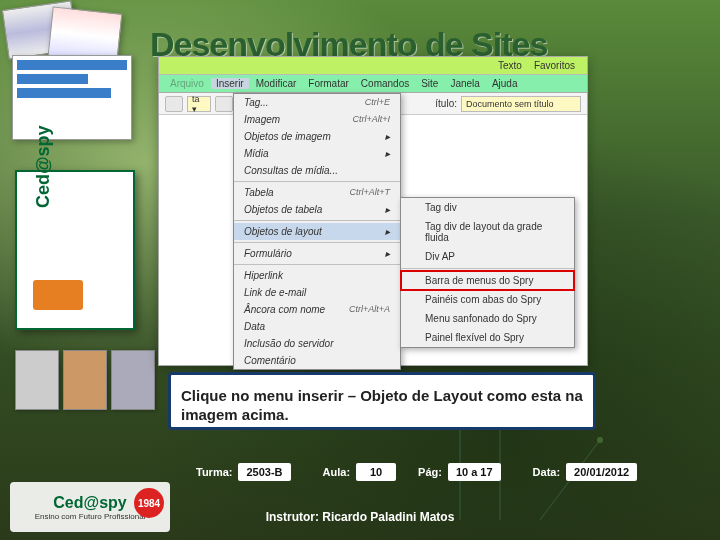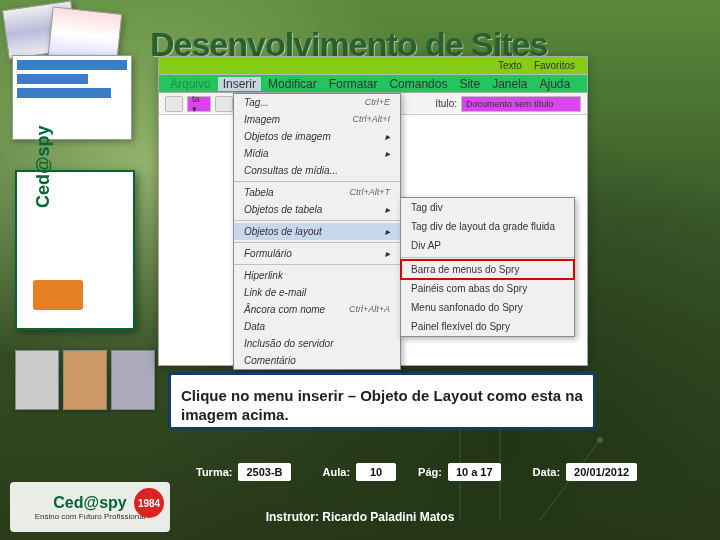--- a/index.html
+++ b/index.html
@@ -14,34 +14,34 @@
   .t3 { top: 55px; left: 12px; width: 120px; height: 85px; background: #fff; }
   .t3 .bar { height: 10px; margin: 4px; background: #3a7dc8; }
   .book-box { position: absolute; top: 170px; left: 15px; width: 120px; height: 160px; background: #fff; border: 2px solid #063; box-shadow: 3px 3px 8px rgba(0,0,0,0.4); }
   .book-cover { position: absolute; inset: 6px; background: linear-gradient(#fff, #fff); }
   .book-logo { position: absolute; top: 30px; left: 10px; font-size: 18px; font-weight: bold; color: #063; transform: rotate(-90deg); transform-origin: left top; }
   .book-sgb { position: absolute; bottom: 12px; left: 10px; width: 50px; height: 30px; background: #e67e22; border-radius: 3px; }
   .thumbs-bottom { position: absolute; top: 350px; left: 15px; width: 140px; height: 70px; display: flex; gap: 4px; }
   .thumbs-bottom .sm { width: 45px; height: 60px; background: #ccc; border: 1px solid #888; box-shadow: 1px 1px 4px rgba(0,0,0,0.3); }
 
   .app-window { position: absolute; top: 56px; left: 158px; width: 430px; height: 310px; background: #fff; border: 1px solid #aaa; font-size: 10px; color: #333; box-shadow: 0 3px 10px rgba(0,0,0,0.3); }
-  .tabbar { display: flex; gap: 0; background: #84cc16; border-bottom: 1px solid #bbb; font-size: 10px; height: 18px; align-items: center; padding: 0 6px; }
+  .tabbar { display: flex; gap: 0; background: #bef264; border-bottom: 1px solid #bbb; font-size: 10px; height: 18px; align-items: center; padding: 0 6px; }
   .tabbar span { padding: 0 6px; }
-  .menubar { display: flex; gap: 2px; padding: 2px 6px; background: #22c55e; border-bottom: 1px solid #aaa; height: 18px; align-items: center; font-size: 12px; }
+  .menubar { display: flex; gap: 2px; padding: 2px 6px; background: #86efac; border-bottom: 1px solid #aaa; height: 18px; align-items: center; font-size: 10px; }
   .menubar span { padding: 0 5px; }
   .menubar .active { background: #c8d4e0; }
   .toolbar-row { display: flex; gap: 4px; padding: 3px 6px; height: 22px; align-items: center; border-bottom: 1px solid #ccc; background: #f4f4f4; font-size: 10px; }
   .tool-btn { width: 18px; height: 16px; background: #e8e8e8; border: 1px solid #bbb; border-radius: 2px; }
-  .sel { height: 16px; border: 1px solid #bbb; background: #d946ef; padding: 0 4px; font-size: 9px; display: flex; align-items: center; }
+  .sel { height: 16px; border: 1px solid #bbb; background: #fef9c3; padding: 0 4px; font-size: 9px; display: flex; align-items: center; }
   .dropdown { position: absolute; top: 36px; left: 74px; width: 168px; background: #f0f0f0; border: 1px solid #8a8a8a; box-shadow: 2px 2px 6px rgba(0,0,0,0.3); font-size: 10px; font-style: italic; }
   .dropdown .mi { display: flex; justify-content: space-between; padding: 3px 10px; cursor: default; }
   .dropdown .sep { height: 0; border-top: 1px solid #c0c0c0; margin: 2px 0; }
   .dropdown .hl { background: #c8d8ec; }
   .submenu { position: absolute; top: 140px; left: 241px; width: 175px; background: #f0f0f0; border: 1px solid #8a8a8a; box-shadow: 2px 2px 6px rgba(0,0,0,0.3); font-size: 10px; }
-  .submenu .mi { padding: 4px 10px; }
+  .submenu .mi { padding: 4px 24px; }
   .submenu .sep { height: 0; border-top: 1px solid #c0c0c0; margin: 2px 0; }
   .submenu .ring { outline: 2px solid #d00; outline-offset: -1px; }
 
   .instruction-box { position: absolute; top: 372px; left: 168px; width: 428px; height: 58px; background: #fff; border: 3px solid #163a6a; border-radius: 4px; padding: 12px 10px; font-size: 15px; color: #222; font-weight: bold; line-height: 1.25; }
 
   .footer-bar { position: absolute; top: 458px; left: 0; right: 4px; height: 28px; display: flex; align-items: center; gap: 6px; padding: 0 10px; font-size: 11px; }
   .footer-bar .lbl { color: #fff; font-weight: bold; }
   .footer-bar .wbox { background: #fff; color: #111; padding: 3px 8px; border-radius: 2px; font-weight: bold; min-width: 40px; text-align: center; }
   .logo-bottom { position: absolute; top: 482px; left: 10px; width: 160px; height: 50px; background: rgba(255,255,255,0.9); border-radius: 4px; display: flex; align-items: center; justify-content: center; font-size: 11px; color: #063; font-weight: bold; flex-direction: column; }
   .logo-bottom .yr { position: absolute; right: 6px; top: 6px; width: 30px; height: 30px; background: #d22; border-radius: 50%; color: #fff; font-size: 10px; display: flex; align-items: center; justify-content: center; }

